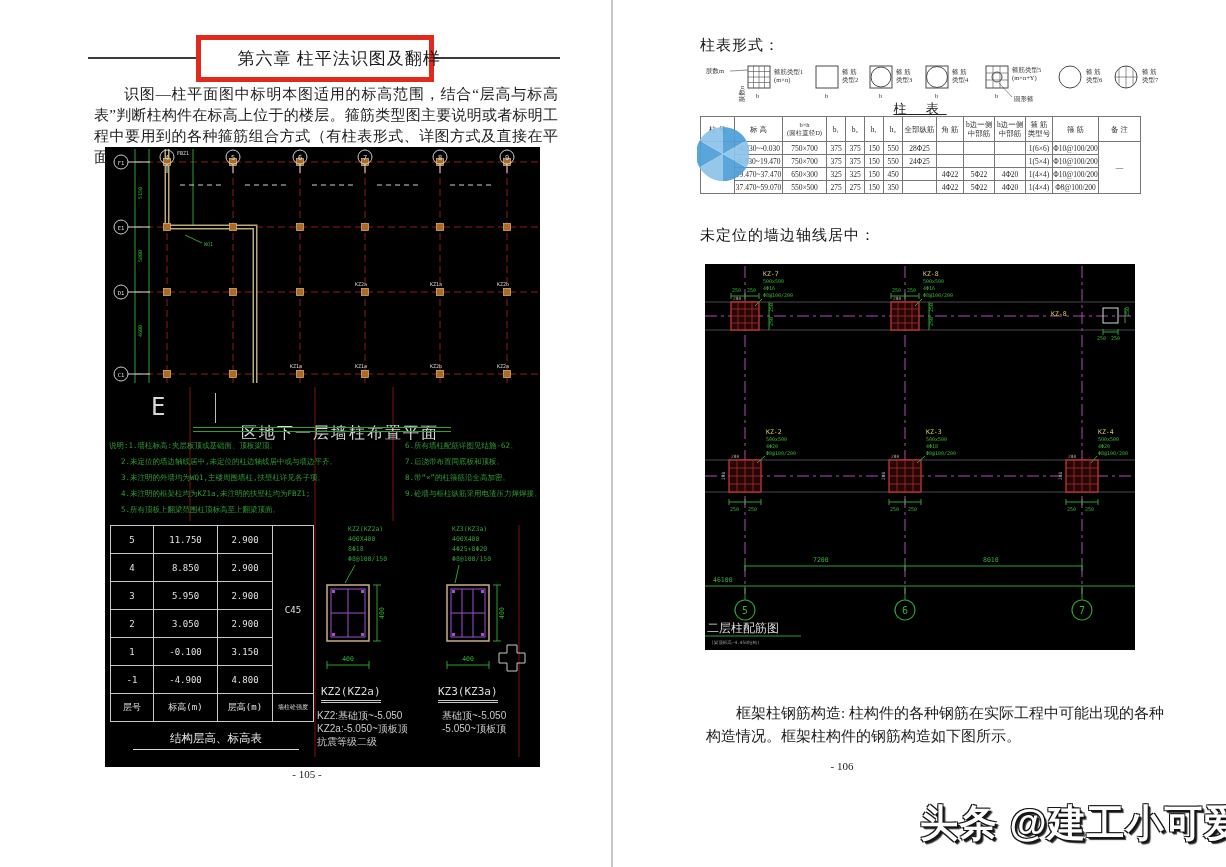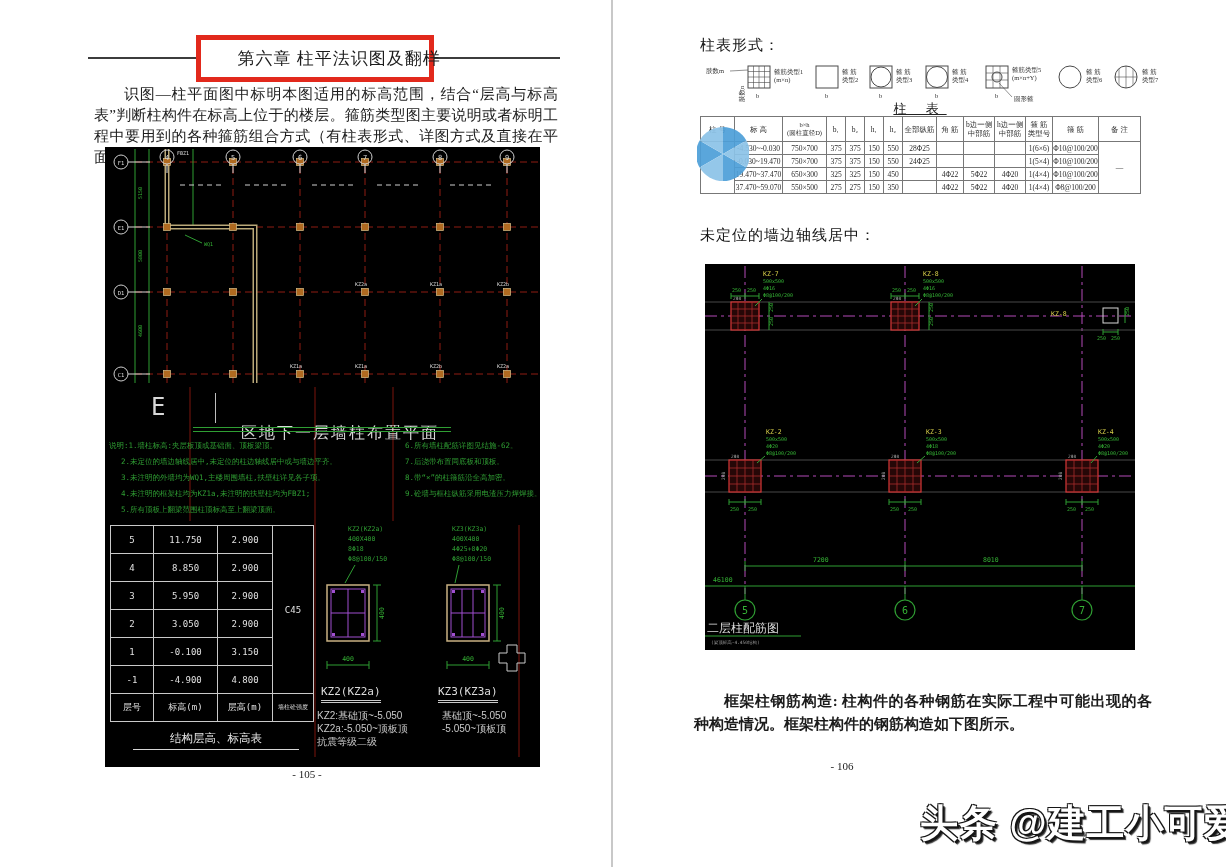--- a/index.html
+++ b/index.html
@@ -46,22 +46,22 @@
   
   .rp-heading{position:absolute;font-size:15px;color:#151515;letter-spacing:1px;}
   .tbl-caption{position:absolute;left:700px;top:100px;width:440px;text-align:center;font-size:13px;
         letter-spacing:8px;color:#222;text-decoration:underline;}
   .col-table{position:absolute;left:700px;top:116px;border-collapse:collapse;table-layout:fixed;
         font-size:7.5px;color:#2b2b2b;text-align:center;font-family:"Liberation Serif",serif;}
   .col-table th,.col-table td{border:1px solid #777;padding:0;font-weight:normal;line-height:1.2;}
   .col-table th{white-space:pre-line;height:24px;font-size:7.5px;}
   .col-table td{height:12px;}
   .wm-blue{position:absolute;left:697px;top:126px;z-index:3;}
-  .closing{position:absolute;left:690px;top:686px;width:458px;margin:4px;font-size:15px;line-height:23px;
-        text-indent:2em;text-align:justify;font-weight:bold;}
+  .closing{position:absolute;left:690px;top:686px;width:458px;margin:16px;font-size:15px;line-height:23px;
+        text-indent:2em;text-align:justify;}
   .footer-wm{position:absolute;left:920px;top:798px;width:300px;text-align:right;
         font-family:"Liberation Sans",sans-serif;font-weight:bold;font-size:38px;letter-spacing:1px;
         color:#ffffff;white-space:nowrap;
         text-shadow:-1px -1px 0 #161616,1px -1px 0 #161616,-1px 1px 0 #161616,2px 2px 0 #161616,3px 3px 1px #3a3a3a;}
 
   
   .redln{stroke:#8f1d12;stroke-width:1;stroke-dasharray:7 4;}
   .redsolid{stroke:#7d150c;stroke-width:1;}
   .greenln{stroke:#2f9e33;stroke-width:1;}
   .whiteln{stroke:#d8d8d8;stroke-width:1;}

